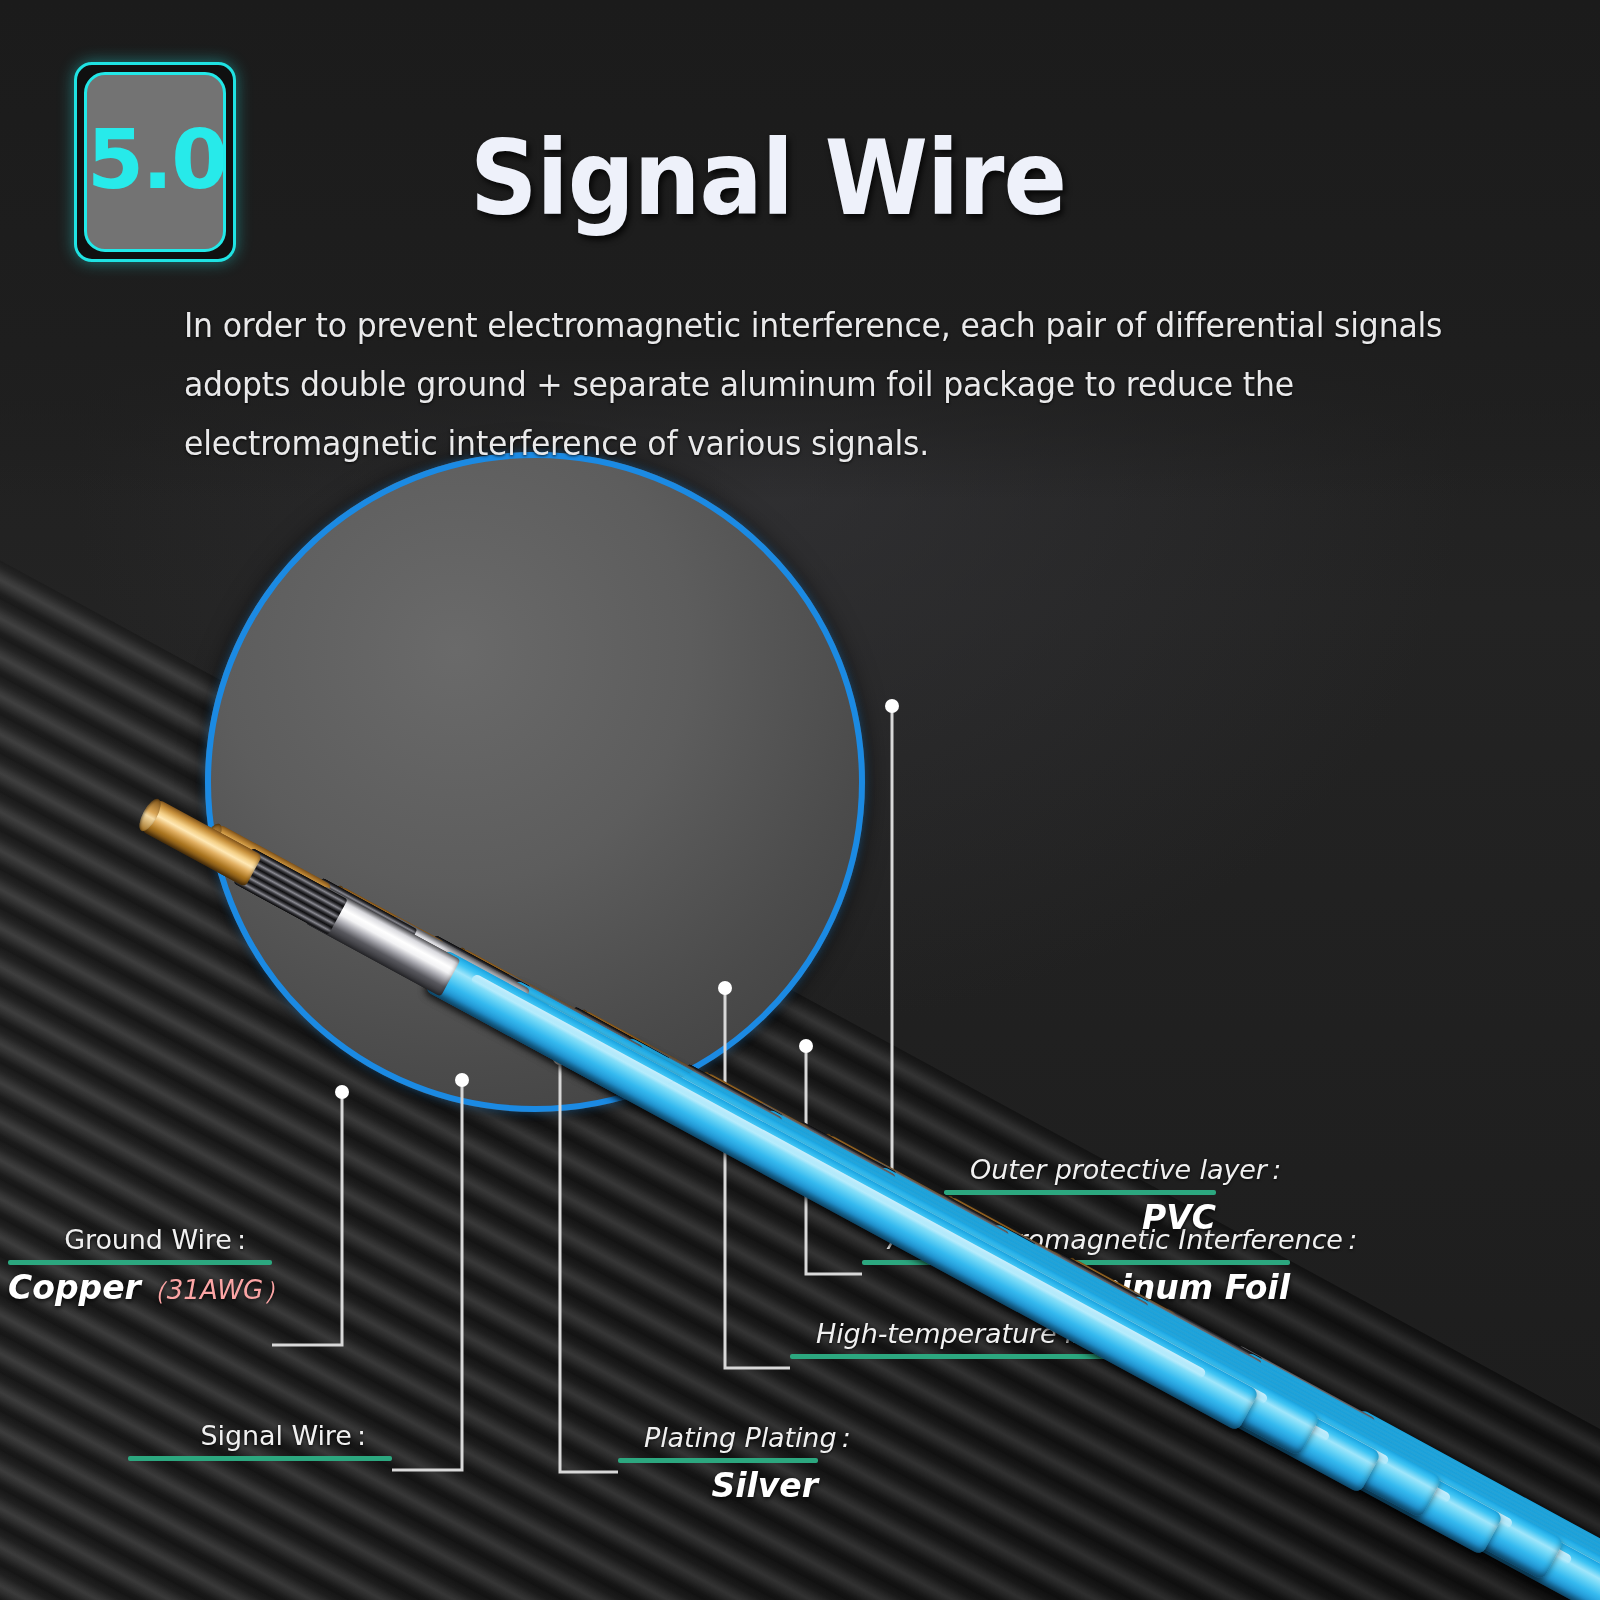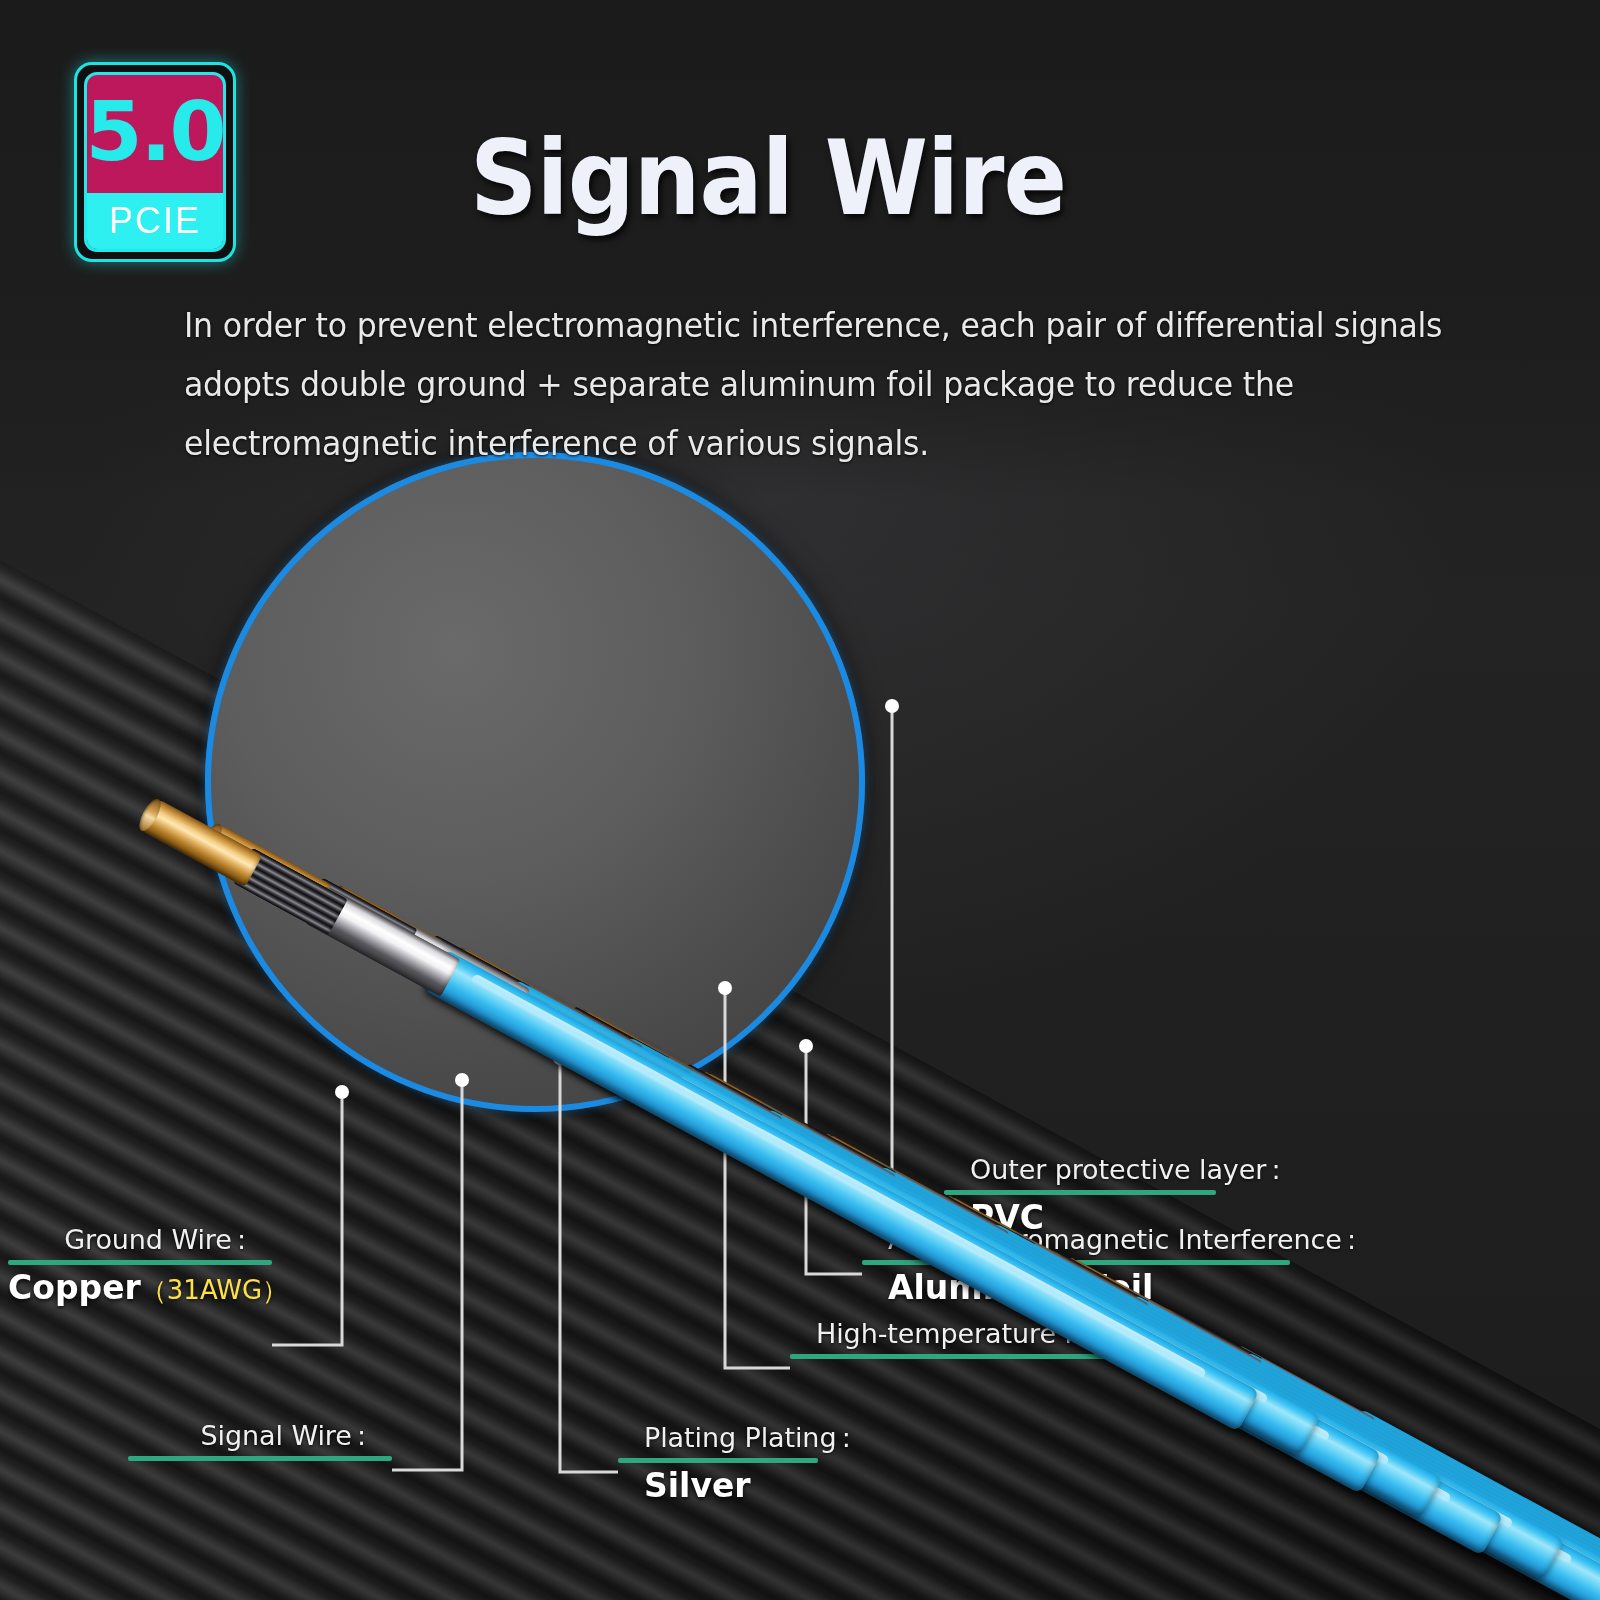--- a/index.html
+++ b/index.html
@@ -111,22 +111,22 @@
   .lens-inner{ position:absolute; left:-205px; top:-452px; width:1600px; height:1600px; }
 
   
   .badge-outer{
     position:absolute; left:74px; top:62px; width:162px; height:200px;
     border:3px solid #1fe3e3; border-radius:18px;
     box-shadow:0 0 16px rgba(34,230,230,.45);
     background:#101010;
   }
   .badge-inner{
-    position:absolute; inset:7px; border:3px solid #22e8e8; border-radius:13px;
-    background:#be185d; overflow:hidden; display:flex; flex-direction:column;
+    position:absolute; inset:7px; border:3px solid #22e8e8; border-radius:21px;
+    background:#737373; overflow:hidden; display:flex; flex-direction:row;
   }
   .badge-num{
     flex:1 1 auto; display:flex; align-items:center; justify-content:center;
     color:#27eaea; font-weight:bold; font-size:82px; letter-spacing:-2px;
     font-family:"DejaVu Sans", sans-serif; line-height:1; padding-bottom:4px;
   }
   .badge-tag{
     height:56px; background:#2ef0f0; color:#ffffff;
     display:flex; align-items:center; justify-content:center;
     font-size:36px; letter-spacing:2px; font-family:"Liberation Sans", sans-serif;
@@ -156,23 +156,23 @@
     font-family:"DejaVu Sans", sans-serif;
     font-size:27px; color:#f0f0f0; white-space:nowrap;
     text-shadow:0 1px 3px rgba(0,0,0,.8); letter-spacing:-.1px;
   }
   .co-rule{ height:5px; background:#2ca77f; border-radius:2px; margin:5px 0 3px 0; }
   .co-val{
     font-family:"DejaVu Sans", sans-serif;
     font-weight:bold; font-size:33px; color:#ffffff; white-space:nowrap;
     text-shadow:0 2px 4px rgba(0,0,0,.8);
   }
-  .co-val .sub{ font-weight:normal; font-size:26px; color:#fde047;margin-top:24px; }
+  .co-val .sub{ font-weight:normal; font-size:26px; color:#fca5a5;margin-top:24px; }
   .co-right  { text-align:right; }
-  .co-left   { text-align:left; }
+  .co-left   { text-align:right;font-style:italic; }
   .pad-l { padding-left:26px; }
   .pad-r { padding-right:26px; }
 
   
   #leaders{ position:absolute; left:0; top:0; width:1600px; height:1600px; pointer-events:none; }
 </style>
 </head>
 <body>
 
 <div id="bg-root">

